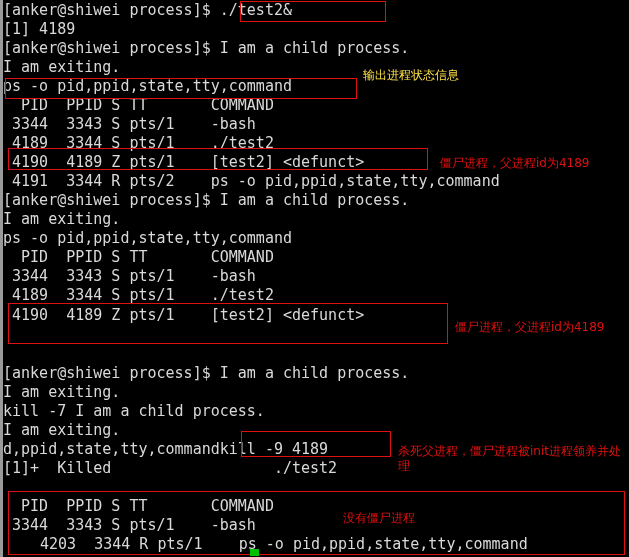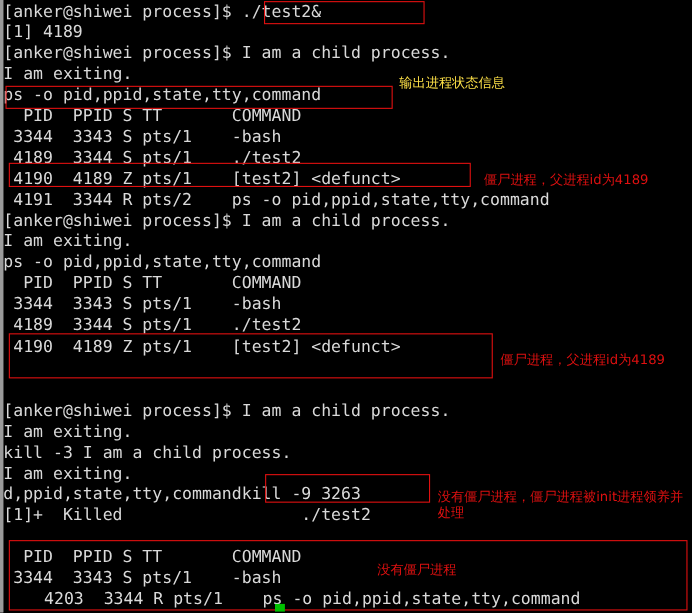--- a/index.html
+++ b/index.html
@@ -102,34 +102,34 @@
       <div class="line" style="top: 172px;"> 4191  3344 R pts/2    ps -o pid,ppid,state,tty,command</div>
       <div class="line" style="top: 191px;">[anker@shiwei process]$ I am a child process.</div>
       <div class="line" style="top: 210px;">I am exiting.</div>
       <div class="line" style="top: 229px;">ps -o pid,ppid,state,tty,command</div>
       <div class="line" style="top: 248px;">  PID  PPID S TT       COMMAND</div>
       <div class="line" style="top: 267px;"> 3344  3343 S pts/1    -bash</div>
       <div class="line" style="top: 286px;"> 4189  3344 S pts/1    ./test2</div>
       <div class="line" style="top: 306px;"> 4190  4189 Z pts/1    [test2] &lt;defunct&gt;</div>
       <div class="line" style="top: 364px;">[anker@shiwei process]$ I am a child process.</div>
       <div class="line" style="top: 383px;">I am exiting.</div>
-      <div class="line" style="top: 402px;">kill -3 I am a child process.</div>
+      <div class="line" style="top: 402px;">kill -7 I am a child process.</div>
       <div class="line" style="top: 421px;">I am exiting.</div>
-      <div class="line" style="top: 440px;">d,ppid,state,tty,commandkill -9 3263</div>
+      <div class="line" style="top: 440px;">d,ppid,state,tty,commandkill -9 4189</div>
       <div class="line" style="top: 459px;">[1]+  Killed                  ./test2</div>
       <div class="line" style="top: 497px;">  PID  PPID S TT       COMMAND</div>
       <div class="line" style="top: 516px;"> 3344  3343 S pts/1    -bash</div>
       <div class="line" style="top: 535px; padding-left: 28px;"> 4203  3344 R pts/1    ps -o pid,ppid,state,tty,command</div>
       <div class="hl-box" style="left: 237px; top: 1px; width: 146px; height: 21px; border-color: rgb(224, 16, 16);"></div>
       <div class="hl-box" style="left: 2px; top: 78px; width: 352px; height: 21px; border-color: rgb(224, 16, 16);"></div>
       <div class="hl-box" style="left: 5px; top: 148px; width: 420px; height: 22px; border-color: rgb(224, 16, 16);"></div>
       <div class="hl-box" style="left: 5px; top: 303px; width: 440px; height: 41px; border-color: rgb(224, 16, 16);"></div>
       <div class="hl-box" style="left: 238px; top: 431px; width: 150px; height: 26px; border-color: rgb(224, 16, 16);"></div>
       <div class="hl-box" style="left: 5px; top: 491px; width: 617px; height: 64px; border-color: rgb(224, 16, 16);"></div>
       <div class="note" style="left: 360px; top: 68px; color: #fde047;">输出进程状态信息</div>
       <div class="note" style="left: 437px; top: 156px; color: rgb(224, 16, 16);">僵尸进程，父进程id为4189</div>
       <div class="note" style="left: 452px; top: 320px; color: rgb(224, 16, 16);">僵尸进程，父进程id为4189</div>
-      <div class="note wrap" style="left: 395px; top: 444px; color: rgb(224, 16, 16);">没有僵尸进程，僵尸进程被init进程领养并处理</div>
+      <div class="note wrap" style="left: 395px; top: 444px; color: rgb(224, 16, 16);">杀死父进程，僵尸进程被init进程领养并处理</div>
       <div class="note" style="left: 340px; top: 511px; color: rgb(224, 16, 16);">没有僵尸进程</div>
       <div id="cursor" style="left: 247px; top: 549px; background: rgb(0, 192, 0);"></div>
     </div>
 
 </div>
 
 </body></html>

